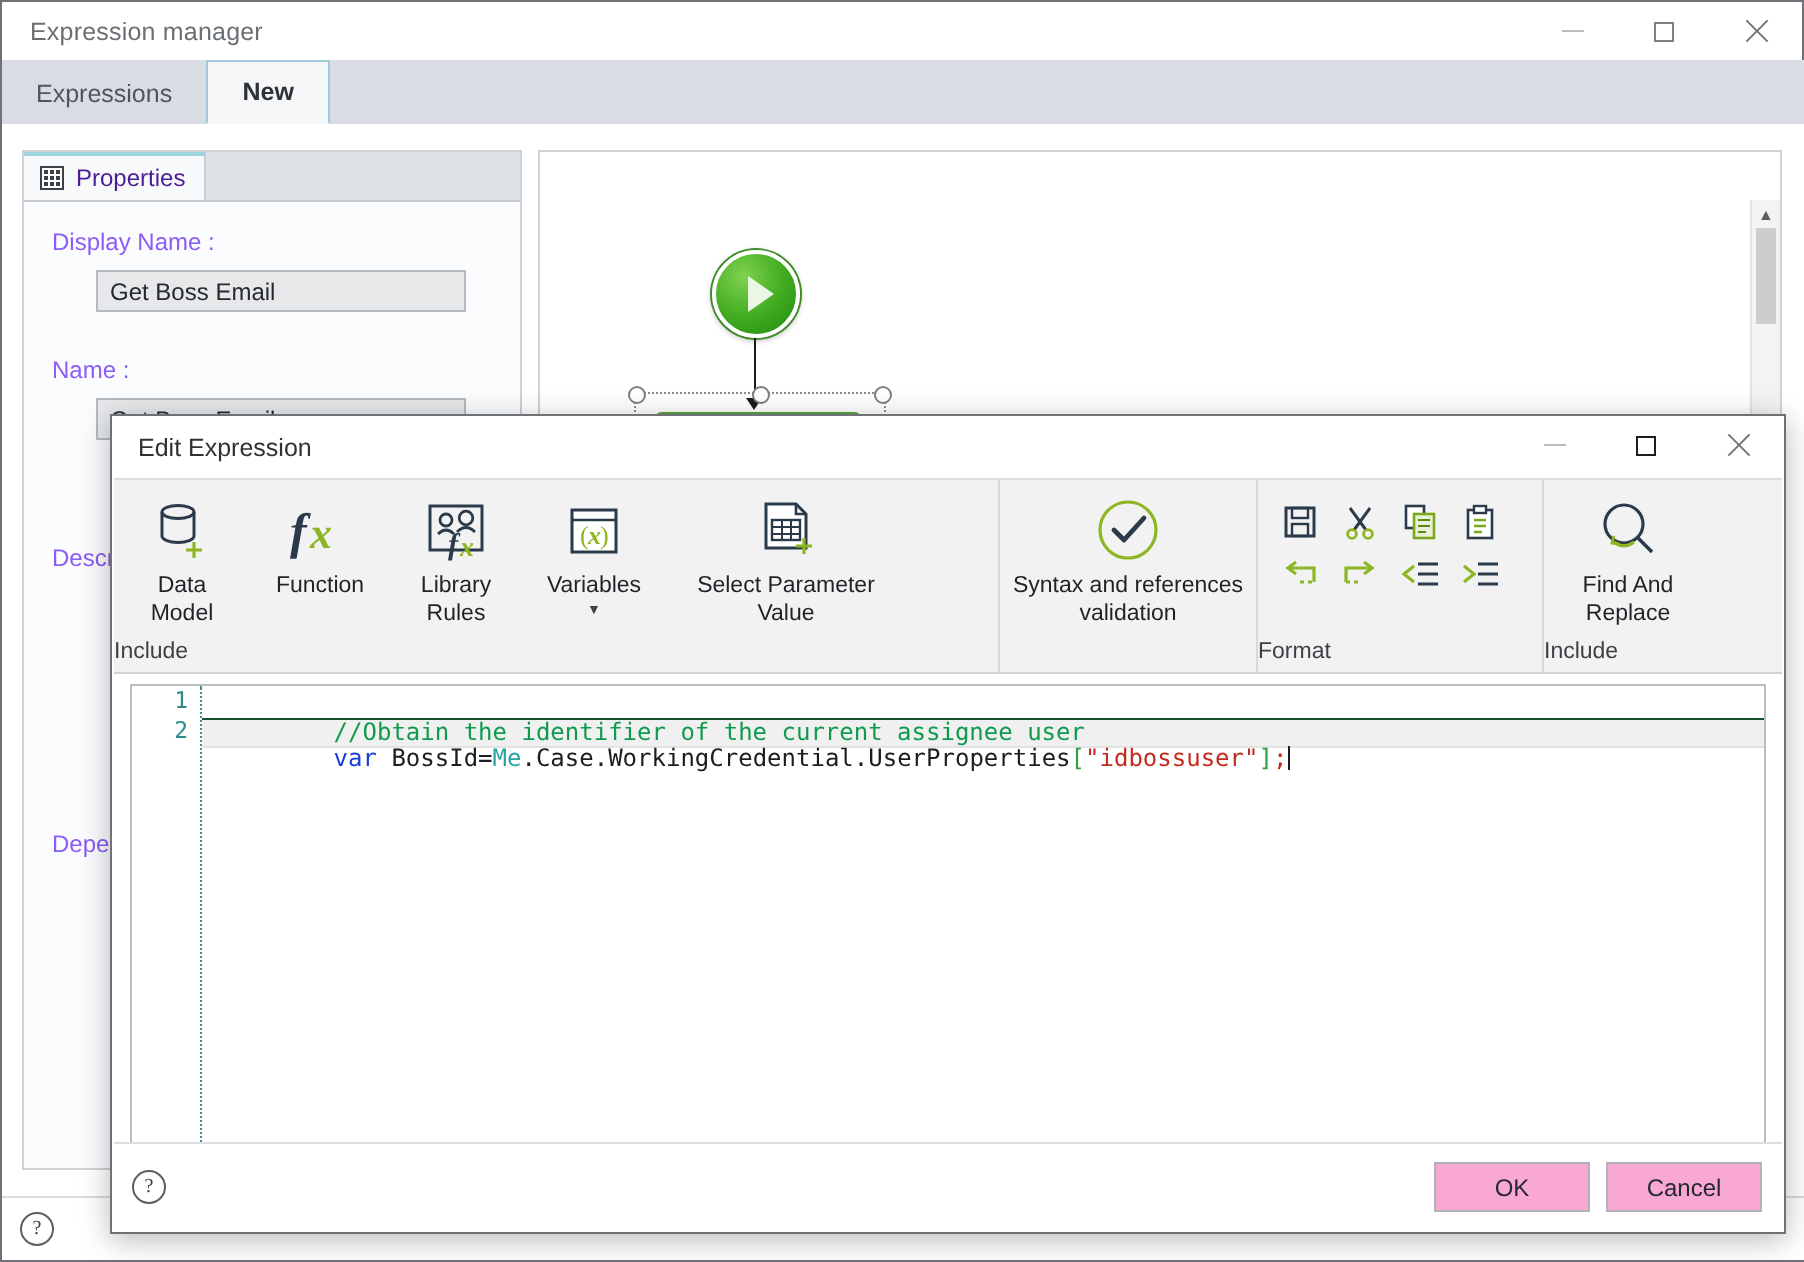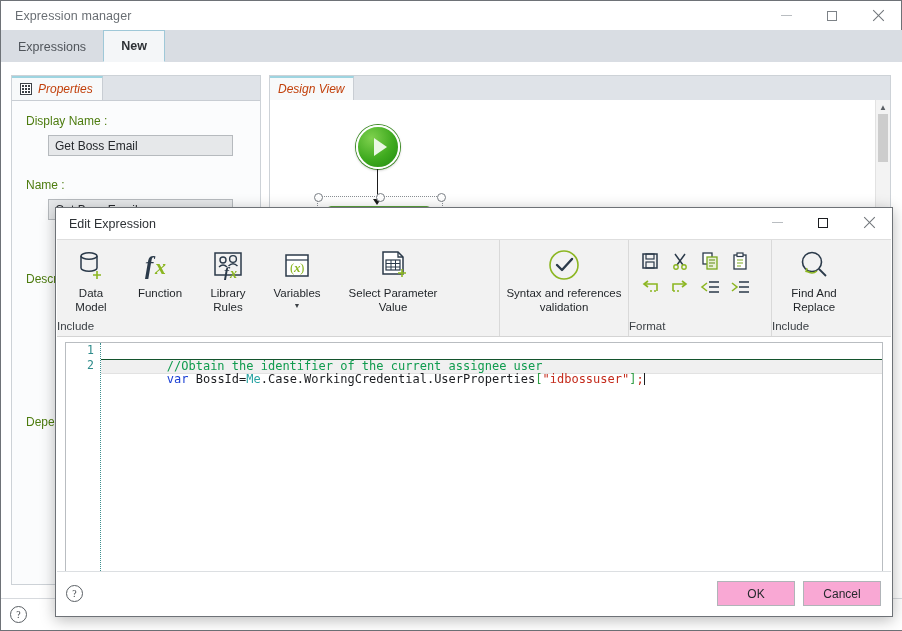--- a/index.html
+++ b/index.html
@@ -85,30 +85,30 @@
   }
   .panel-tabstrip{
     position:absolute;left:0;top:0;right:0;height:24px;
     background:#dfe3e8;border-bottom:1px solid #c8cdd3;
     display:flex;align-items:flex-end;
   }
   .panel-tab{
     height:24px;padding:0 9px 0 8px;display:flex;align-items:center;gap:6px;
     background:#f7f9fa;border-right:1px solid #c8cdd3;
     border-top:2px solid #9ed4e0;
-    font-size:12px;color:#c2410c;box-sizing:border-box;font-style:italic;
+    font-size:12px;color:#4c1d95;box-sizing:border-box;
   }
   .grid-icon{
     width:12px;height:12px;border:1px solid #3c4146;box-sizing:border-box;
     display:grid;grid-template-columns:1fr 1fr 1fr;grid-template-rows:1fr 1fr 1fr;
     gap:1px;padding:1px;background:#fff;
   }
   .grid-icon i{background:#3c4146;display:block;}
   .panel-inner{position:absolute;left:0;top:24px;right:0;bottom:0;padding:14px 14px 0 14px;}
-  .fld-label{font-size:12px;color:#4d7c0f;margin-bottom:7px;}
+  .fld-label{font-size:12px;color:#8b5cf6;margin-bottom:7px;}
   .fld-input{
     margin-left:22px;width:185px;height:21px;
     background:#e6e8ea;border:1px solid #b6babe;box-sizing:border-box;
     display:flex;align-items:center;padding-left:6px;font-size:12px;color:#26292d;
   }
   .fld-gap{height:22px;}
 
   
   #design-panel{
     position:absolute;left:268px;top:13px;width:622px;height:510px;
@@ -309,25 +309,20 @@
         <div class="fld-label">Name :</div>
         <div class="fld-input">Get Boss Email</div>
         <div style="height:52px"></div>
         <div class="fld-label">Descr</div>
         <div style="height:122px"></div>
         <div class="fld-label">Deper</div>
       </div>
     </div>
 
     <div id="design-panel">
-      <div class="panel-tabstrip">
-        <div class="panel-tab">
-          <span>Design View</span>
-        </div>
-      </div>
       <div id="design-canvas">
         <div class="start-node">
           <span class="tri"></span>
         </div>
         <div class="connector"></div>
         <div class="sel-handles">
           <span style="left:-4px;top:-4px"></span>
           <span style="left:58px;top:-4px"></span>
           <span style="right:-4px;top:-4px"></span>
           <span style="left:-4px;top:24px"></span>

